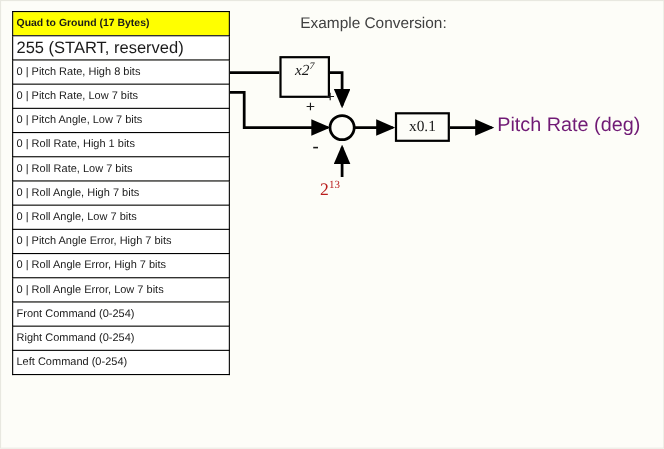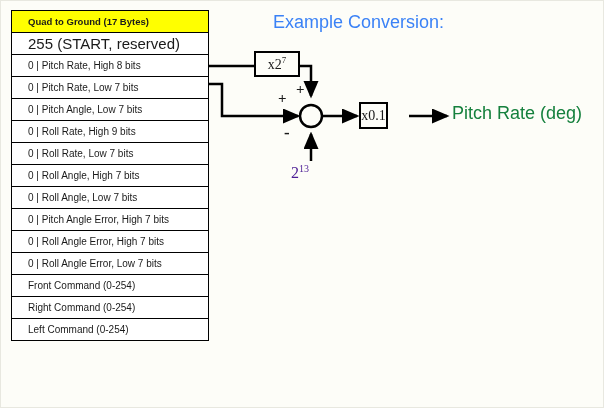--- a/index.html
+++ b/index.html
@@ -29,21 +29,21 @@
   #packet-table {
     position: absolute;
     left: 10px;
     top: 9px;
     width: 198px;
     border-collapse: collapse;
     table-layout: fixed;
   }
   #packet-table td {
     height: 21px;
-    padding: 0 0 0 16px;
+    padding: 0 0 0 3px;
     border: 1px solid #000;
     font-size: 10px;
     line-height: 21px;
     color: #1a1a1a;
     white-space: nowrap;
     overflow: hidden;
     background: #ffffff;
     font-family: "Liberation Sans", sans-serif;
   }
   #packet-table tr.header-row td {
@@ -60,47 +60,48 @@
     position: absolute;
     left: 208px;
     top: 0;
     width: 396px;
     height: 408px;
   }
   .d-title {
     position: absolute;
     left: 64px;
     top: 11px;
-    font-size: 18px;
-    color: #3b82f6;
+    font-size: 14px;
+    color: #404040;
     font-family: "Liberation Sans", sans-serif;
     white-space: nowrap;
   }
   .gain-box {
     position: absolute;
     box-sizing: border-box;
     border: 2.5px solid #000;
     background: #fdfdf8;
     text-align: center;
     color: #1a1a1a;
     font-family: "Liberation Serif", serif;
     white-space: nowrap;
   }
   #gain-2exp7 {
     left: 45px;
     top: 50px;
     width: 46px;
-    height: 26px;
+    height: 38px;
     font-size: 14px;
     line-height: 23px;
+    font-style: italic;
   }
   #gain-01 {
     left: 150px;
     top: 101px;
-    width: 29px;
+    width: 50px;
     height: 27px;
     font-size: 14px;
     line-height: 24px;
   }
   .gain-box sup {
     font-size: 9px;
     vertical-align: super;
     line-height: 0;
   }
   .sign-label {
@@ -112,35 +113,35 @@
     white-space: nowrap;
   }
   #sign-plus-top  { left: 87px;  top: 80px; }
   #sign-plus-left { left: 69px;  top: 89px; }
   #sign-minus     { left: 75px;  top: 122px; font-size: 17px; }
   #const-2exp13 {
     position: absolute;
     left: 82px;
     top: 163px;
     font-size: 16px;
-    color: #4c1d95;
+    color: #b91c1c;
     font-family: "Liberation Serif", serif;
     white-space: nowrap;
   }
   #const-2exp13 sup {
     font-size: 10px;
     vertical-align: super;
     line-height: 0;
   }
   #output-label {
     position: absolute;
     left: 243px;
     top: 102px;
     font-size: 18px;
-    color: #15803d;
+    color: #701a75;
     font-family: "Liberation Sans", sans-serif;
     white-space: nowrap;
   }
   #wires {
     position: absolute;
     left: 0;
     top: 0;
     width: 396px;
     height: 408px;
   }
@@ -161,21 +162,21 @@
       <tr>
         <td>0 |  Pitch Rate, High 8 bits</td>
       </tr>
       <tr>
         <td>0 |  Pitch Rate, Low 7 bits</td>
       </tr>
       <tr>
         <td>0 |  Pitch Angle, Low 7 bits</td>
       </tr>
       <tr>
-        <td>0 |  Roll Rate, High 9 bits</td>
+        <td>0 |  Roll Rate, High 1 bits</td>
       </tr>
       <tr>
         <td>0 |  Roll Rate, Low 7 bits</td>
       </tr>
       <tr>
         <td>0 |  Roll Angle, High 7 bits</td>
       </tr>
       <tr>
         <td>0 |  Roll Angle, Low 7 bits</td>
       </tr>

